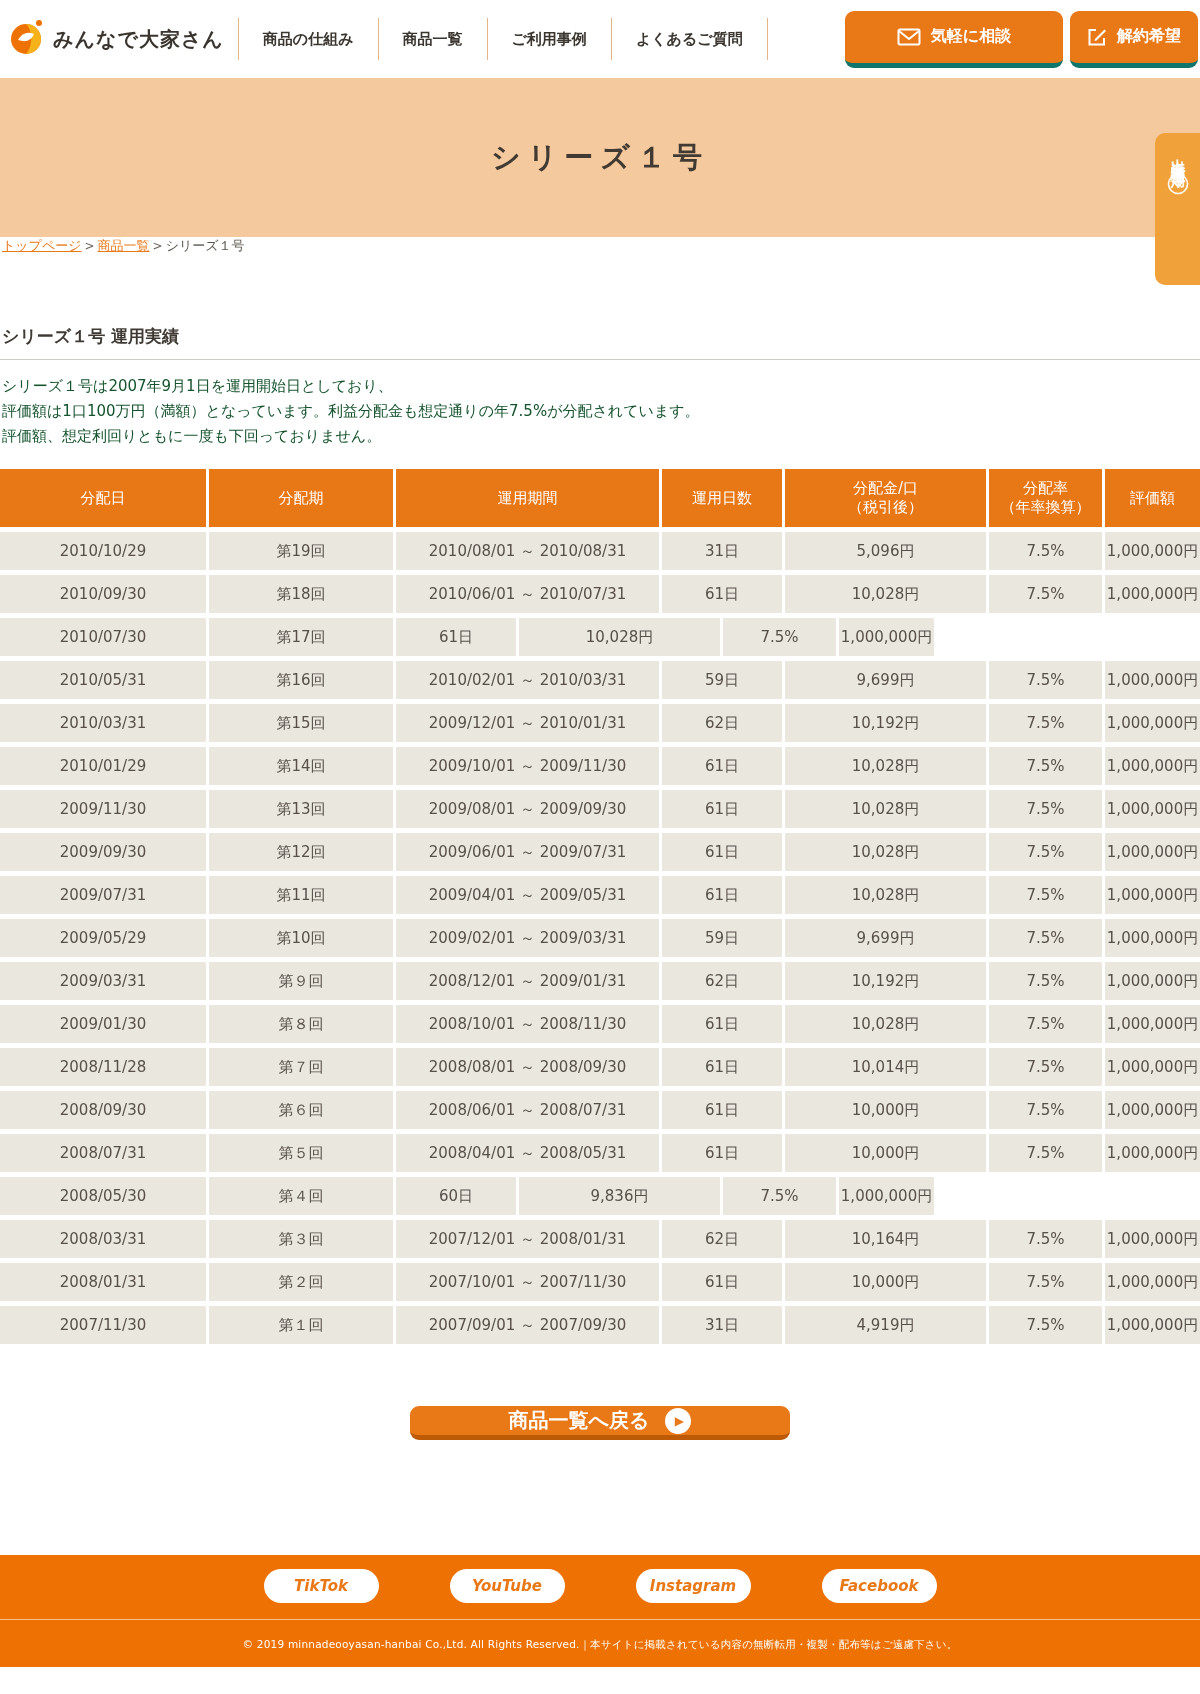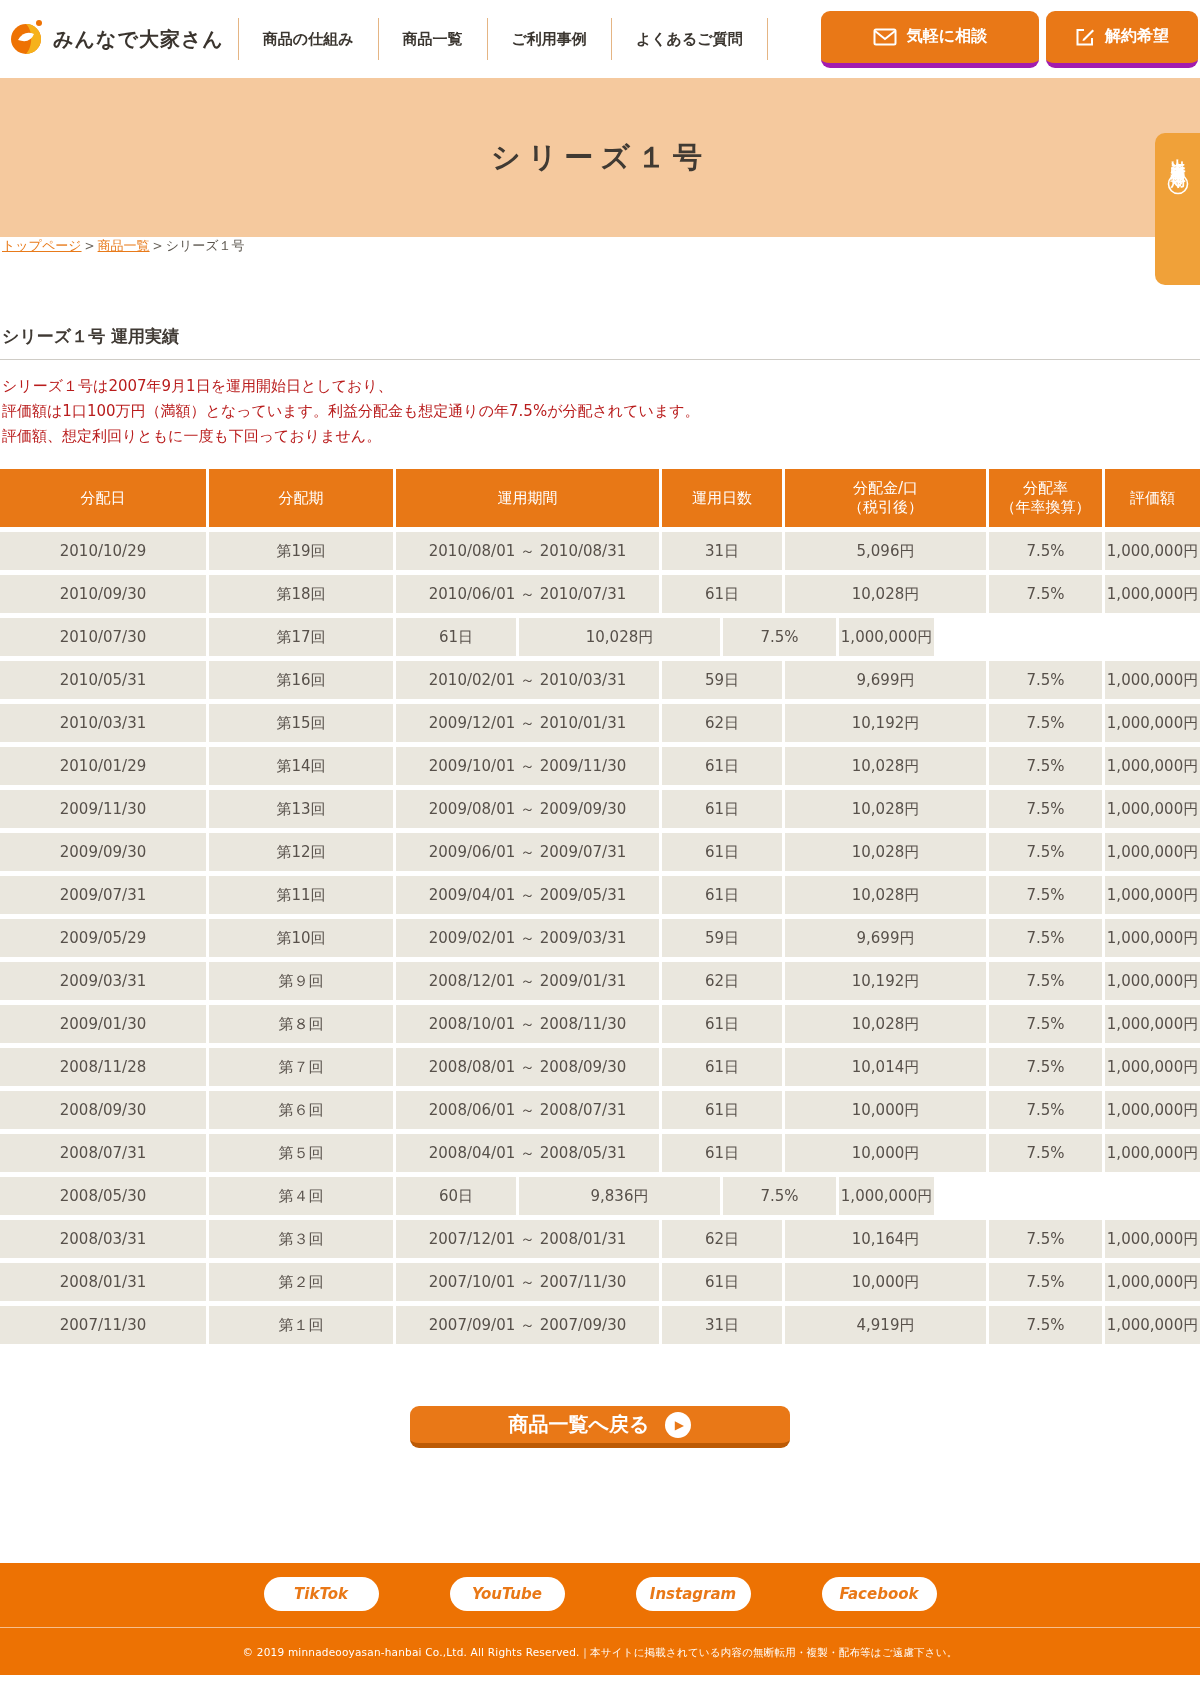--- a/index.html
+++ b/index.html
@@ -8,25 +8,25 @@
   .page { position:relative; width:1200px; height:1694px; }
 
   
   .topbar { height:78px; background:#fff; display:flex; align-items:center; padding-left:8px; }
   .logo { display:flex; align-items:center; gap:7px; cursor:pointer; }
   .logo-text { font-size:20px; font-weight:bold; color:#3a342e; letter-spacing:1px; white-space:nowrap; }
   .nav { display:flex; align-items:center; height:42px; border-right:1px solid #e5b584; margin-left:14px; }
   .nav-item { height:42px; display:flex; align-items:center; padding:0 24px; border-left:1px solid #e5b584;
     font-size:15px; font-weight:bold; color:#3b3630; cursor:pointer; white-space:nowrap; }
   .topbar-actions { margin-left:auto; display:flex; gap:7px; padding-right:2px; }
-  .cta { height:57px; border-radius:9px; background:#e97817; border-bottom:5px solid #a21caf;
+  .cta { height:57px; border-radius:9px; background:#e97817; border-bottom:5px solid #0f766e;
     color:#fff; font-weight:bold; font-size:16px; display:flex; align-items:center; justify-content:center;
     gap:10px; cursor:pointer; }
   .cta.consult { width:218px; }
-  .cta.cancel  { width:152px; }
+  .cta.cancel  { width:128px; }
   .cta svg { display:block; }
 
   
   .hero { height:159px; background:#f5c99e; display:flex; align-items:center; justify-content:center; }
   .hero-title { font-size:29px; font-weight:bold; color:#403a33; letter-spacing:7px; }
 
   
   .side-tab { position:absolute; top:133px; right:0; width:45px; height:152px; background:#f0a139;
     border-radius:10px 0 0 10px; display:flex; flex-direction:column; align-items:center;
     justify-content:flex-start; padding-top:14px; cursor:pointer; }
@@ -34,35 +34,35 @@
   .side-tab-chevron { margin-top:8px; }
 
   
   .breadcrumb { padding:0 0 8px 2px; font-size:13px; color:#5a544c; display:flex; gap:3px; align-items:center; }
   .crumb-link { color:#e87a1a; text-decoration:underline; cursor:pointer; }
   .crumb-sep { color:#6b655d; font-size:12px; }
 
   
   .section-heading { margin:62px 0 0 2px; font-size:17px; font-weight:bold; color:#3f3933; }
   .heading-rule { border:none; border-top:1px solid #cfccc6; margin-top:11px; }
-  .intro { margin:14px 0 0 2px; font-size:15px; line-height:25px; color:#b91c1c; }
+  .intro { margin:14px 0 0 2px; font-size:15px; line-height:25px; color:#14532d; }
 
   
   .perf-table { margin-top:20px; }
   .thead, .trow { display:flex; gap:3px; margin-bottom:5px; }
   .thead .cell { background:#e87816; color:#fff; height:58px; font-size:15px; line-height:19px;
     display:flex; align-items:center; justify-content:center; text-align:center; white-space:pre-line; }
   .trow .cell { background:#eae7de; color:#57504a; height:38px; font-size:15px;
     display:flex; align-items:center; justify-content:center; white-space:nowrap; }
   .c0{flex:0 0 206px;} .c1{flex:0 0 184px;} .c2{flex:0 0 263px;} .c3{flex:0 0 120px;}
   .c4{flex:0 0 201px;} .c5{flex:0 0 113px;} .c6{flex:0 0 95px;}
 
   
   .back-wrap { display:flex; justify-content:center; margin-top:62px; }
-  .back-btn { width:380px; height:42px; background:#e97817; border-bottom:5px solid #bc5a05;
+  .back-btn { width:380px; height:34px; background:#e97817; border-bottom:5px solid #bc5a05;
     border-radius:9px; color:#fff; font-size:20px; font-weight:bold; display:flex; align-items:center;
     justify-content:center; gap:16px; cursor:pointer; }
   .play-circle { width:26px; height:26px; background:#fff; border-radius:50%; display:flex;
     align-items:center; justify-content:center; }
   .play-circle span { color:#e97817; font-size:12px; margin-left:2px; line-height:1; }
 
   
   .footer { margin-top:115px; height:112px; background:#ed7203; }
   .socials { display:flex; justify-content:center; gap:71px; padding-top:14px;font-style:italic; }
   .social-pill { width:115px; height:34px; background:#fff; border-radius:17px; color:#e97817;

